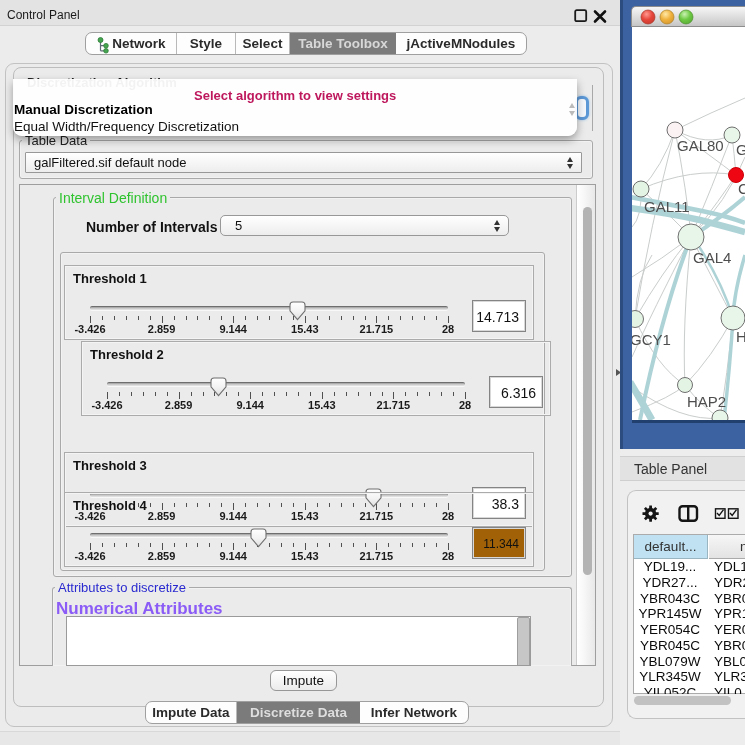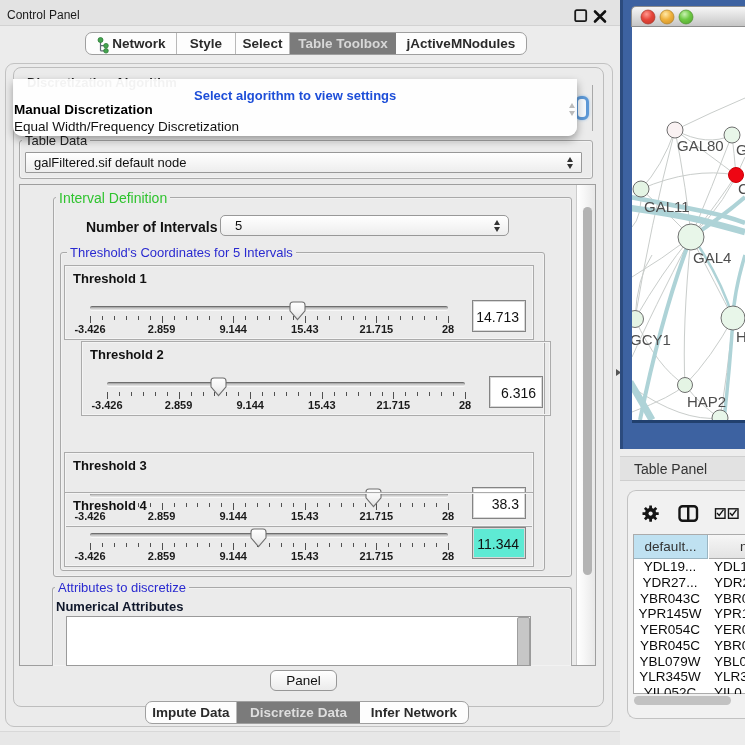--- a/index.html
+++ b/index.html
@@ -59,21 +59,20 @@
   <div class="abs" style="left:53px;top:197px;width:519px;height:380px;border:1px solid #a9a9a9;border-radius:3px;box-shadow:inset 0 0 0 1px #f2f2f2;"></div>
   <div class="abs" style="left:56px;top:190px;background:#ebebeb;padding:0 3px;font-size:14px;color:#2fc32f;">Interval Definition</div>
 
   <div class="abs" style="left:86px;top:219px;font-size:14px;font-weight:bold;color:#111;">Number of Intervals</div>
   <div class="abs" style="left:220px;top:215px;width:289px;height:21px;background:linear-gradient(#ffffff,#ededed);border:1px solid #989898;border-radius:5px;font-size:13px;color:#111;line-height:19px;padding-left:14px;">5
     <div style="position:absolute;right:8px;top:4px;width:0;height:0;border-left:3.5px solid transparent;border-right:3.5px solid transparent;border-bottom:5px solid #333;"></div>
     <div style="position:absolute;right:8px;top:11px;width:0;height:0;border-left:3.5px solid transparent;border-right:3.5px solid transparent;border-top:5px solid #333;"></div>
   </div>
 
   <div class="abs" style="left:60px;top:252px;width:485px;height:319px;border:1px solid #a9a9a9;border-radius:3px;box-shadow:inset 0 0 0 1px #f2f2f2;"></div>
-  <div class="abs" style="left:67px;top:245px;background:#ebebeb;padding:0 3px;font-size:13px;color:#2a2ad0;">Threshold's Coordinates for 5 Intervals</div>
 
   <div style="position:absolute;left:64px;top:265px;width:470px;height:75px;border:1px solid #ababab;box-shadow:inset 0 0 0 1px #f4f4f4;">
 <div style="position:absolute;left:8px;top:5px;font-size:13px;font-weight:bold;color:#111;">Threshold 1</div>
 <div style="position:absolute;left:25px;top:40px;width:358px;height:5px;background:linear-gradient(#9d9d9d,#d4d4d4 60%,#e6e6e6);border-top:1px solid #6e6e6e;border-bottom:1px solid #f8f8f8;border-radius:2px;"></div>
 <div style="position:absolute;left:25.0px;top:50px;width:1px;height:7px;background:#505050;"></div>
       <div style="position:absolute;left:36.9px;top:50px;width:1px;height:4px;background:#505050;"></div>
       <div style="position:absolute;left:48.9px;top:50px;width:1px;height:4px;background:#505050;"></div>
       <div style="position:absolute;left:60.8px;top:50px;width:1px;height:4px;background:#505050;"></div>
       <div style="position:absolute;left:72.7px;top:50px;width:1px;height:4px;background:#505050;"></div>
       <div style="position:absolute;left:84.7px;top:50px;width:1px;height:4px;background:#505050;"></div>
@@ -267,43 +266,43 @@
 <svg style="position:absolute;left:185.3px;top:35px;" width="17" height="20" viewBox="0 0 17 20">
 <defs>
           <linearGradient id="thg4" x1="0" y1="0" x2="0" y2="1">
             <stop offset="0" stop-color="#ffffff"></stop>
             <stop offset="0.55" stop-color="#f2f2f2"></stop>
             <stop offset="1" stop-color="#dedede"></stop>
           </linearGradient>
         </defs>
 <path d="M1,4 Q1,1 4,1 H13 Q16,1 16,4 V9.8 L8.5,18.6 L1,9.8 Z" fill="url(#thg4)" stroke="#6f6f6f" stroke-width="1.1"></path>
       </svg>
-<div style="position:absolute;left:407px;top:34px;width:54px;height:32px;background:#5eead4;border:1px solid #848484;box-shadow:inset 0 0 0 1px #d8d8d8;font-size:14px;color:#111;text-align:right;line-height:32px;padding-right:6px;">11.344</div>
+<div style="position:absolute;left:407px;top:34px;width:54px;height:32px;background:#a16207;border:1px solid #848484;box-shadow:inset 0 0 0 1px #d8d8d8;font-size:12px;color:#111;text-align:right;line-height:32px;padding-right:6px;">11.344</div>
 </div>
 
   <div class="abs" style="left:52px;top:587px;width:520px;height:79px;border:1px solid #a9a9a9;border-top-left-radius:3px;border-top-right-radius:3px;border-bottom:none;box-shadow:inset 0 0 0 1px #f2f2f2;"></div>
   <div class="abs" style="left:55px;top:580px;background:#ebebeb;padding:0 3px;font-size:13px;color:#2a2ad0;">Attributes to discretize</div>
-  <div class="abs" style="left:56px;top:599px;font-size:13px;font-weight:bold;color:#0f172a;">Numerical Attributes</div>
+  <div class="abs" style="left:56px;top:599px;font-size:17px;font-weight:bold;color:#8b5cf6;">Numerical Attributes</div>
   <div class="abs" style="left:66px;top:616px;width:465px;height:50px;background:#fff;border:1px solid #9a9a9a;overflow:hidden;">
     <div style="position:absolute;right:0px;top:0px;width:13px;height:50px;background:#c6c6c6;border:1px solid #9e9e9e;border-radius:2px;"></div>
   </div>
 
-  <div class="abs" style="left:270px;top:670px;width:67px;height:21px;background:linear-gradient(#ffffff,#ebebeb);border:1px solid #979797;border-radius:6px;font-size:13.5px;color:#111;text-align:center;line-height:19px;">Panel</div>
+  <div class="abs" style="left:270px;top:670px;width:67px;height:21px;background:linear-gradient(#ffffff,#ebebeb);border:1px solid #979797;border-radius:6px;font-size:13.5px;color:#111;text-align:center;line-height:19px;">Impute</div>
 
   <div class="abs" style="left:145px;top:701px;width:324px;height:23px;background:#fdfdfd;border:1px solid #9f9f9f;border-radius:7px;overflow:hidden;display:flex;">
     <div style="width:91px;border-right:1px solid #b9b9b9;display:flex;align-items:center;justify-content:center;font-size:13.5px;font-weight:bold;color:#2a2a2a;">Impute Data</div>
     <div style="width:123px;background:#7b7b7b;display:flex;align-items:center;justify-content:center;font-size:13.5px;font-weight:bold;color:#dedede;">Discretize Data</div>
     <div style="flex:1;display:flex;align-items:center;justify-content:center;font-size:13.5px;font-weight:bold;color:#2a2a2a;">Infer Network</div>
   </div>
   <div class="abs" style="left:0;top:731px;width:620px;height:14px;background:#e7e7e7;border-top:1px solid #d8d8d8;"></div>
 
   <div class="abs" style="left:616px;top:369px;width:5px;height:7px;background:#555;clip-path:polygon(0 0,100% 50%,0 100%);"></div>
 
   <div class="abs" style="left:13px;top:79px;width:564px;height:57px;background:rgba(255,255,255,0.945);border-radius:0 0 9px 9px;box-shadow:0 4px 9px rgba(0,0,0,0.35);z-index:50;">
-    <div style="position:absolute;left:181px;top:9px;font-size:13px;font-weight:bold;color:#1d4ed8;">Select algorithm to view settings</div>
+    <div style="position:absolute;left:181px;top:9px;font-size:13px;font-weight:bold;color:#be185d;">Select algorithm to view settings</div>
     <div style="position:absolute;left:1px;top:23px;font-size:13.5px;font-weight:bold;color:#000;">Manual Discretization</div>
     <div style="position:absolute;left:1px;top:40px;font-size:13.5px;color:#111;">Equal Width/Frequency Discretization</div>
   </div>
 </div>
 
 <div class="abs" style="left:620px;top:0;width:125px;height:449px;background:#3d62a1;">
   <div class="abs" style="left:0;top:0;width:3px;height:449px;background:#2c4b7e;"></div>
 
   <div class="abs" style="left:11px;top:6px;width:114px;height:21px;background:linear-gradient(#f6f6f6,#dcdcdc 55%,#c6c6c6);border:1px solid #8d8d8d;border-top-left-radius:5px;border-right:none;">
     <svg width="100" height="21" viewBox="0 0 100 21">

